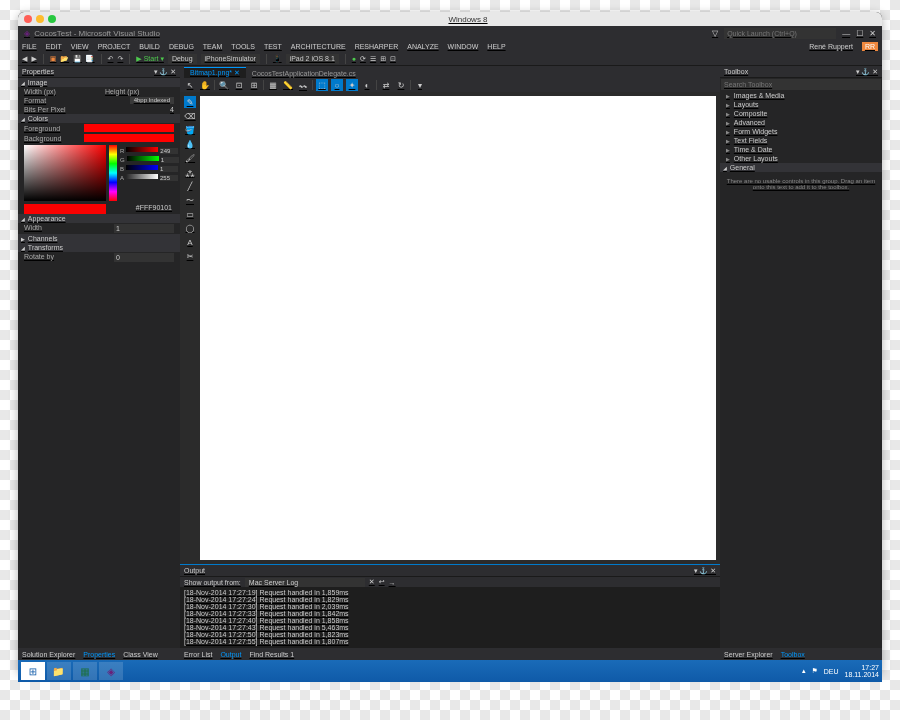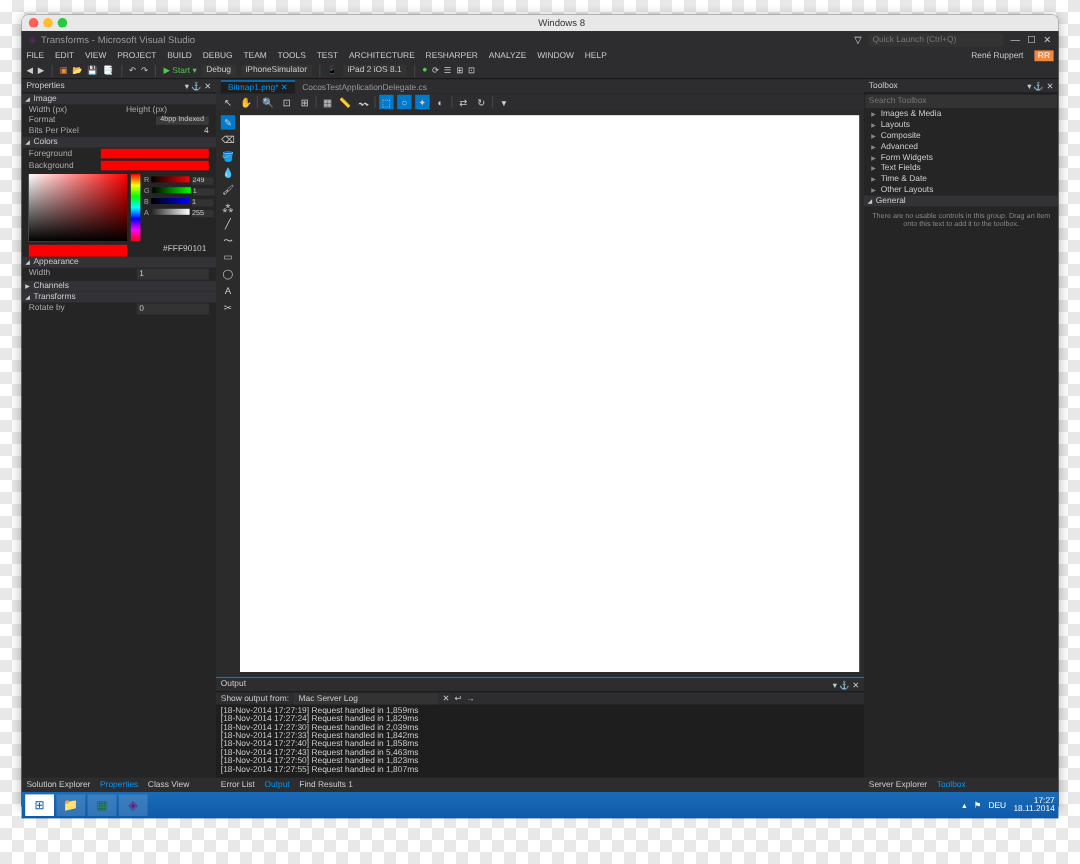--- a/index.html
+++ b/index.html
@@ -1,17 +1,17 @@
 <!DOCTYPE html>
 <html><head>
 <meta charset="utf-8">
 <style>
 * { margin: 0; padding: 0; box-sizing: border-box; font-family: "Segoe UI", Arial, sans-serif; }
 body { width: 900px; height: 720px; background: repeating-conic-gradient(#e8e8e8 0 25%, #fff 0 50%) 0 0/20px 20px; overflow: hidden; }
-.mac-frame { position: absolute; top: 12px; left: 18px; right: 18px; bottom: 48px; background: #1e1e1e; border-radius: 6px 6px 0 0; box-shadow: 0 2px 10px rgba(0,0,0,.3); display: flex; flex-direction: column; }
+.mac-frame { position: absolute; top: 12px; left: 18px; right: 18px; bottom: 48px; background: #1e1e1e; border-radius: 6px 6px 0 0; box-shadow: 0 2px 10px rgba(0,0,0,.3); display: flex; flex-direction: column; text-decoration: underline; }
 .mac-titlebar { height: 14px; background: #e8e8e8; border-radius: 6px 6px 0 0; display: flex; align-items: center; padding: 0 6px; gap: 4px; }
 .mac-dot { width: 8px; height: 8px; border-radius: 50%; }
 .mac-title { flex: 1; text-align: center; font-size: 8px; color: #333; }
 .vs-chrome { flex: 1; display: flex; flex-direction: column; background: #2d2d30; color: #ccc; font-size: 8px; overflow: hidden; }
 .vs-titlebar { height: 14px; background: #2d2d30; display: flex; align-items: center; padding: 0 6px; }
 .vs-title { flex: 1; font-size: 8px; color: #999; }
 .menubar { height: 12px; background: #2d2d30; display: flex; align-items: center; padding: 0 4px; gap: 9px; font-size: 7px; color: #ccc; }
 .menubar .spacer { flex: 1; }
 .menubar .user { background: #f0883e; padding: 1px 3px; color: #fff; }
 .tb { height: 14px; background: #2d2d30; border-bottom: 1px solid #1a1a1a; display: flex; align-items: center; padding: 0 4px; gap: 4px; font-size: 7px; }
@@ -80,21 +80,21 @@
   <div class="mac-titlebar">
     <div class="mac-dot" style="background:#ff5f57"></div>
     <div class="mac-dot" style="background:#febc2e"></div>
     <div class="mac-dot" style="background:#28c840"></div>
     <div class="mac-title">Windows 8</div>
   </div>
 
   <div class="vs-chrome">
     <div class="vs-titlebar">
       <span style="color:#68217a">◈</span>
-      <div class="vs-title" style="margin-left:4px">Transforms - Microsoft Visual Studio</div>
+      <div class="vs-title" style="margin-left:4px">CocosTest - Microsoft Visual Studio</div>
       <span>▽</span>
       <div class="search-box" style="margin:0 6px">
           <span style="color:#777;font-size:7px">Quick Launch (Ctrl+Q)</span>
         </div>
       <span>—</span>
       <span style="margin:0 6px">☐</span>
       <span>✕</span>
     </div>
 
     <div class="menubar">

